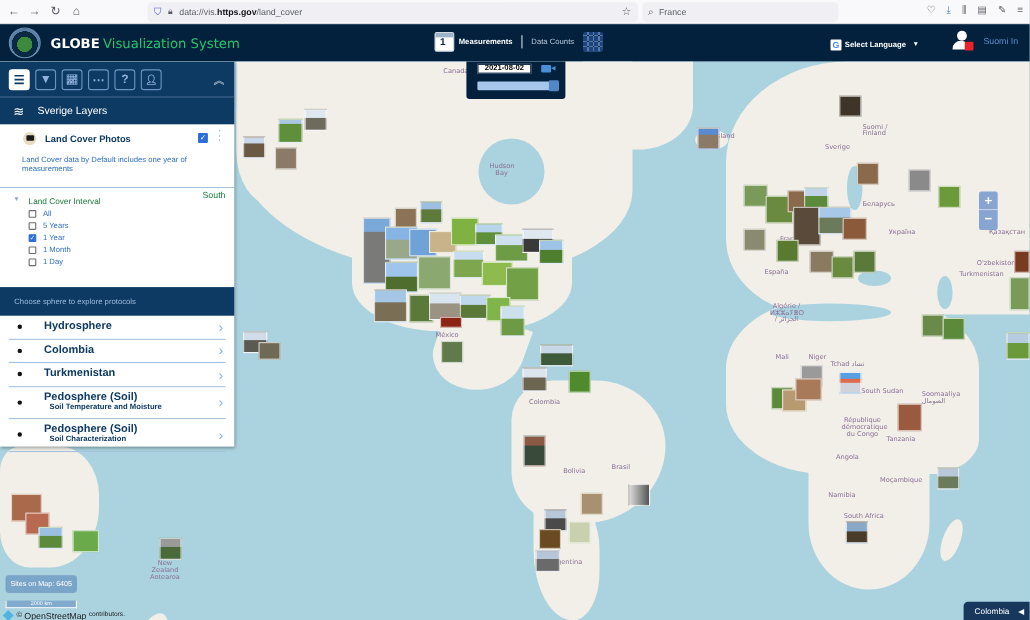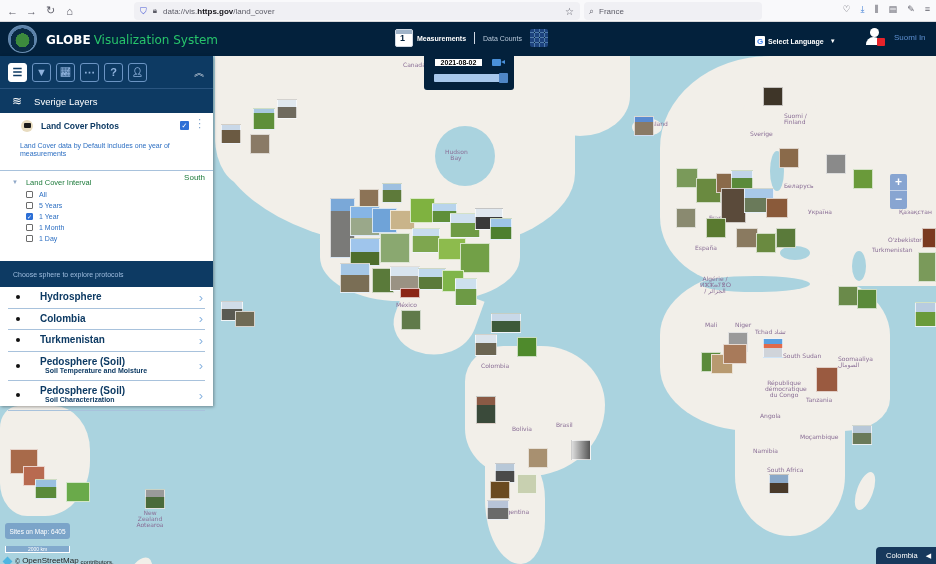--- a/index.html
+++ b/index.html
@@ -89,21 +89,21 @@
   .sphere-item.single { height: 21.5px; }
   .sphere-item.double { height: 29.5px; }
   .bullet { width: 4px; height: 4px; border-radius: 50%; background: #111; margin-left: 8px; margin-right: 20px; }
   .sphere-name { font-size: 10px; font-weight: bold; color: #0d3a63; line-height: 10px; }
   .sphere-sub { font-size: 7px; font-weight: bold; color: #0d3a63; margin-left: 5px; line-height: 8px; }
   .chev { position: absolute; right: 2px; color: #8ab4e0; font-size: 13px; }
 
   
   .sites-badge { position: absolute; left: 5px; top: 523px; width: 65px; height: 16px; background: #7ba4c9; border-radius: 3px; color: #fff; font-size: 6.5px; display: flex; align-items: center; justify-content: center; }
   .scale-bar { position: absolute; left: 5px; top: 546px; width: 65px; height: 7px; border: 1px solid #fff; border-top: none; background: rgba(120,160,200,.8); color: #fff; font-size: 5px; text-align: center; line-height: 6px; }
-  .attribution { position: absolute; left: 4px; top: 556px; font-size: 7px; color: #222; display: flex; align-items: flex-end; }
+  .attribution { position: absolute; left: 4px; top: 556px; font-size: 7px; color: #222; display: flex; align-items: flex-start; }
   .attribution .diamond { width: 7px; height: 7px; background: #4fb5e0; transform: rotate(45deg); margin-right: 4px; }
   .attribution .osm { font-size: 8px; }
   .attribution .contrib { font-size: 6px; margin-left: 2px; }
   .legends-btn { position: absolute; left: 876px; top: 547px; width: 60px; height: 17px; background: #17385c; border-radius: 4px 0 0 0; color: #fff; font-size: 7.5px; display: flex; align-items: center; padding-left: 10px; cursor: pointer; }
   .legends-btn .arrow { margin-left: 8px; font-size: 7px; }
 </style>
 </head>
 <body>
 
 <div class="browser-bar">

